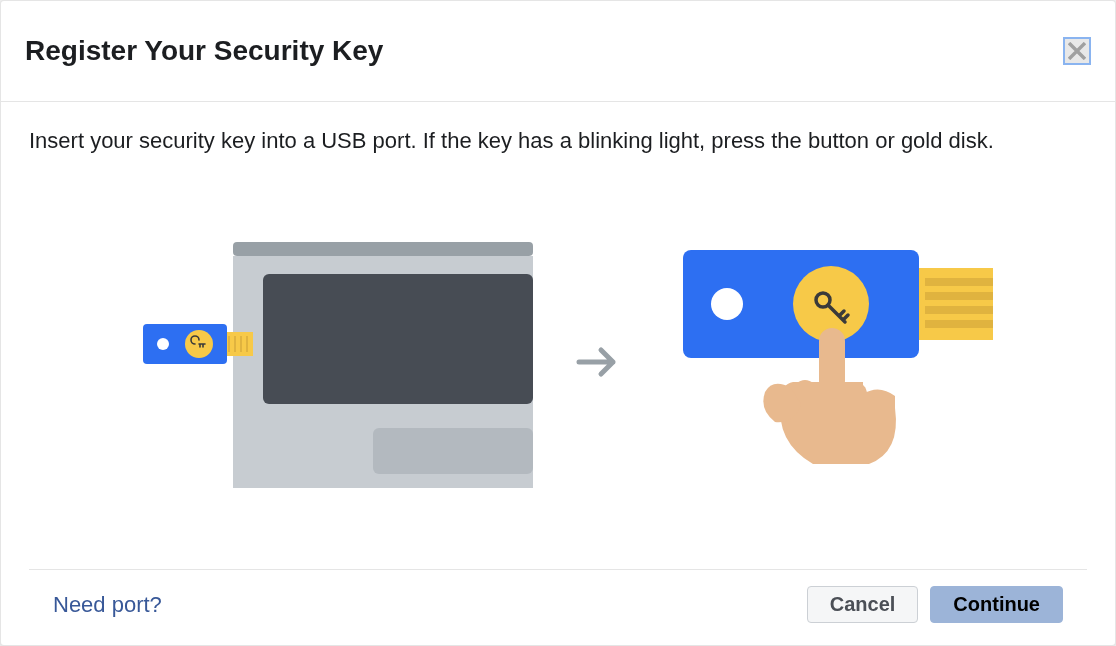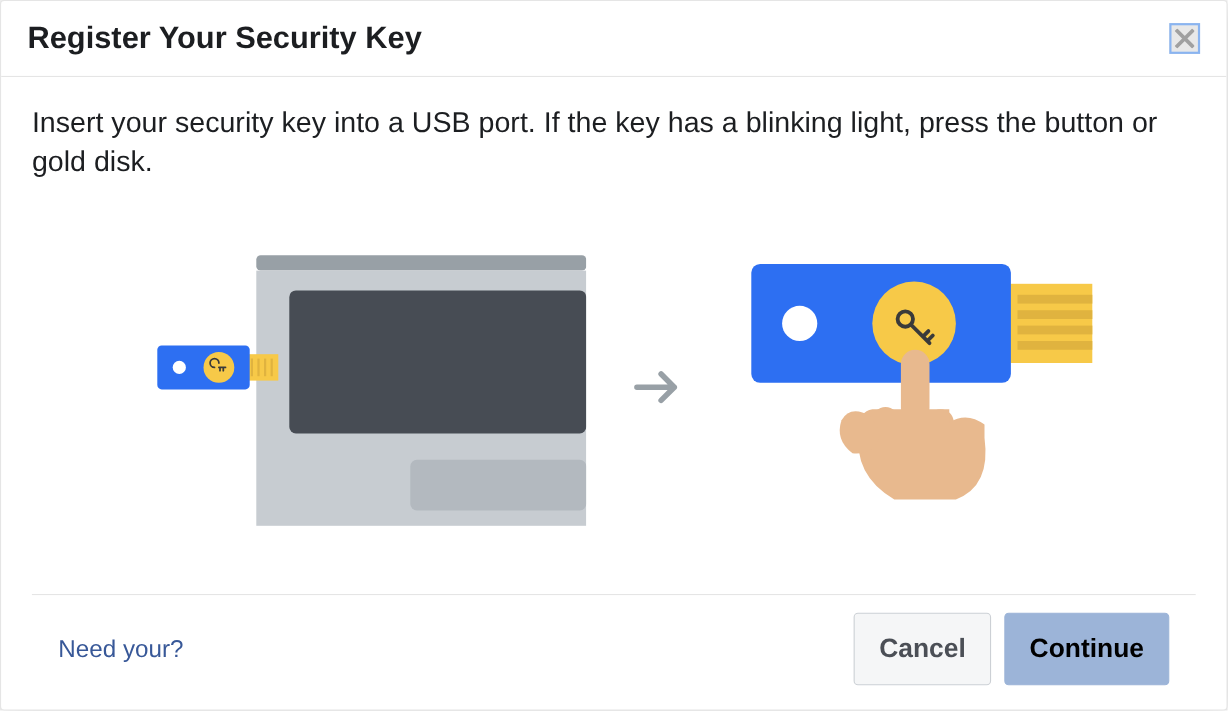--- a/index.html
+++ b/index.html
@@ -22,21 +22,21 @@
       border-radius: 4px;
       box-shadow: 0 2px 26px rgba(0,0,0,0.3);
       display: flex;
       flex-direction: column;
       overflow: hidden;
     }
     .dialog-header {
       display: flex;
       align-items: center;
       justify-content: space-between;
-      padding: 18px 24px;
+      padding: 34px 24px;
       border-bottom: 1px solid #e5e5e5;
     }
     .dialog-title {
       font-size: 28px;
       font-weight: bold;
       color: #1c1e21;
     }
     .close-btn {
       width: 28px;
       height: 28px;
@@ -51,21 +51,21 @@
       width: 18px;
       height: 18px;
     }
     .dialog-body {
       flex: 1;
       padding: 24px 28px 0 28px;
       display: flex;
       flex-direction: column;
     }
     .instruction {
-      font-size: 26px;
+      font-size: 22px;
       line-height: 1.35;
       color: #1c1e21;
       margin-bottom: 40px;
     }
     .illustration {
       flex: 1;
       display: flex;
       align-items: center;
       justify-content: center;
       gap: 40px;
@@ -83,23 +83,23 @@
       color: #385898;
       font-size: 22px;
       text-decoration: none;
       cursor: pointer;
     }
     .footer-buttons {
       display: flex;
       gap: 12px;
     }
     .btn {
-      font-size: 24px;
+      font-size: 20px;
       font-weight: bold;
-      padding: 18px 22px;
+      padding: 6px 22px;
       border-radius: 4px;
       cursor: pointer;
       border: 1px solid transparent;
     }
     .btn-cancel {
       background: #f5f6f7;
       border-color: #ccd0d5;
       color: #4b4f56;
     }
     .btn-continue {
@@ -182,19 +182,19 @@
 
           <path d="M118 168 Q112 210 150 232 L206 232 Q238 220 232 176 L232 164 Q216 152 200 162 L200 150 L130 150 Q118 152 118 168 Z"></path>
 
           <path d="M112 190 Q96 178 102 160 Q110 146 128 156 L138 172 Q132 192 112 190 Z"></path>
         </g>
       </svg>
     </div>
   </div>
 
   <div class="dialog-footer">
-    <a class="help-link">Need your?</a>
+    <a class="help-link">Need port?</a>
     <div class="footer-buttons">
       <button class="btn btn-cancel">Cancel</button>
       <button class="btn btn-continue">Continue</button>
     </div>
   </div>
 </div>
 
 </body></html>

